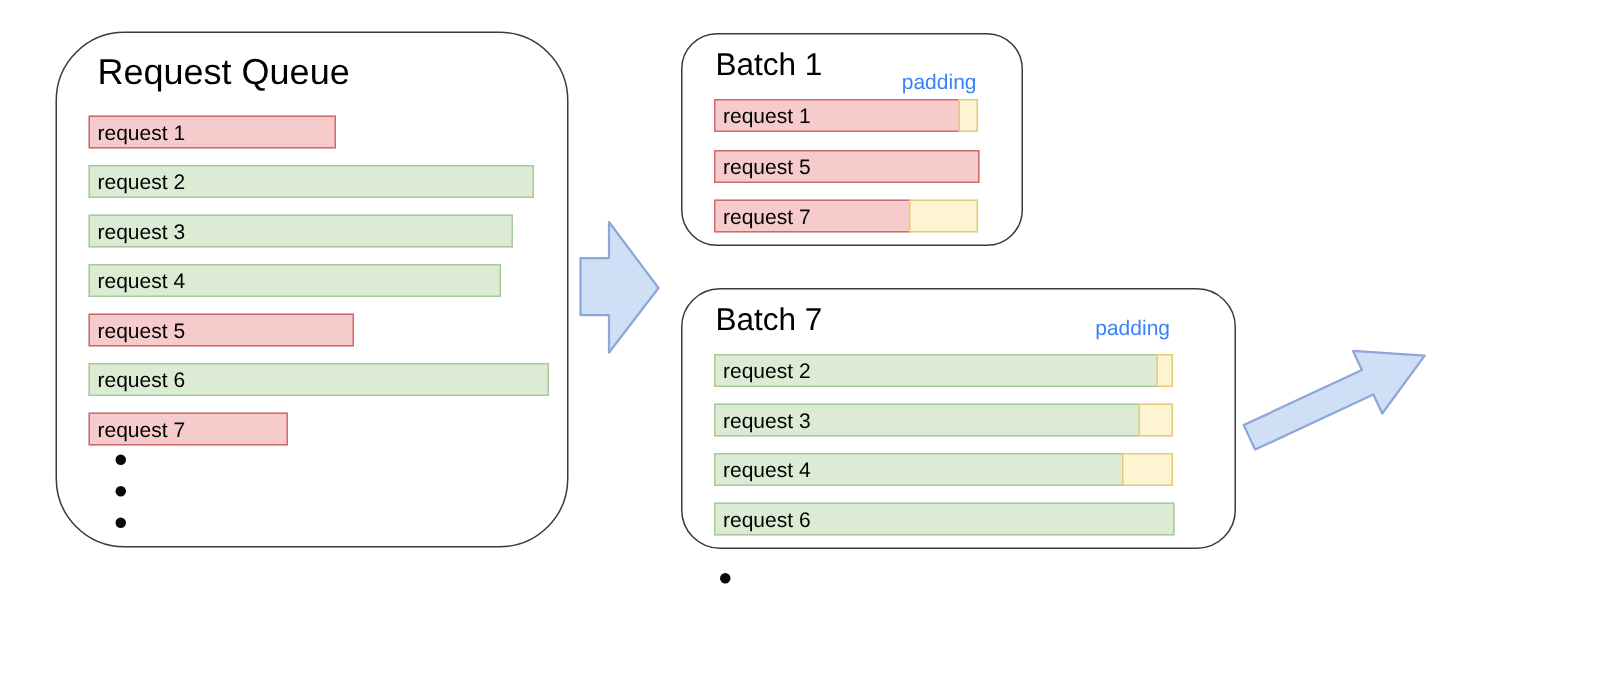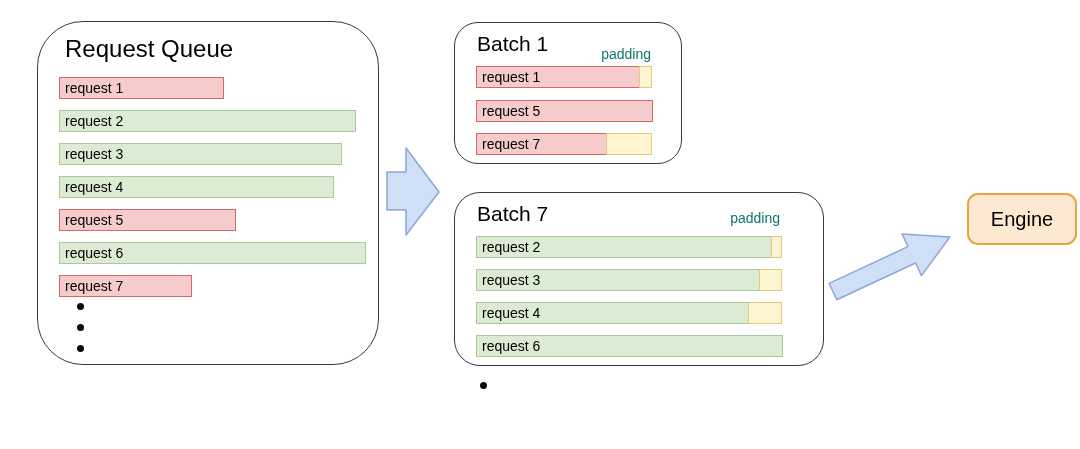--- a/index.html
+++ b/index.html
@@ -7,21 +7,21 @@
     position:relative;width:1080px;height:398px;background:#ffffff;
     font-family:"Liberation Sans",sans-serif;color:#000;overflow:hidden;margin-left:24px;
   }
   .box{position:absolute;background:#fff;border:1.6px solid var(--box-border,#3a3a3a);box-sizing:border-box;}
   .queue-box{left:13px;top:21px;width:342px;height:344px;border-radius:46px;}
   .batch1-box{left:430px;top:22px;width:228px;height:142px;border-radius:24px;}
   .batch2-box{left:430px;top:192px;width:370px;height:174px;border-radius:26px;}
   .box-title{position:absolute;white-space:nowrap;}
   .queue-title{left:27px;top:13px;font-size:24px;}
   .batch-title{left:22px;top:9px;font-size:21px;}
-  .padding-label{position:absolute;font-size:14px;color:#0f766e;white-space:nowrap;}
+  .padding-label{position:absolute;font-size:14px;color:#3b82f6;white-space:nowrap;}
   .pad-label-1{top:23px;right:30px;}
   .pad-label-2{top:17px;right:43px;}
   .rows{position:absolute;left:0;top:0;width:100%;height:100%;}
   .bar-row{position:absolute;display:flex;align-items:stretch;height:22px;}
   .bar{box-sizing:border-box;height:22px;border:1.5px solid;display:flex;align-items:center;}
   .bar.red{background:var(--red-fill);border-color:var(--red-border);}
   .bar.green{background:var(--green-fill);border-color:var(--green-border);}
   .pad{box-sizing:border-box;height:22px;margin-left:-1.5px;background:var(--pad-fill);border:1.5px solid var(--pad-border);}
   .bar-label{font-size:14px;padding-left:5px;white-space:nowrap;line-height:20px;}
   .dots{position:absolute;display:flex;flex-direction:column;gap:14px;}
@@ -151,17 +151,14 @@
       <div class="dot"></div>
       <div class="dot"></div>
       <div class="dot"></div>
     </div>
 
 
   <svg class="arrow2" width="132" height="48" viewBox="0 0 132 48">
     <polygon class="arrow-shape" points="1,15 88,15 88,1 130,24 88,47 88,33 1,33"></polygon>
   </svg>
 
-  <div class="engine-box">
-    <span>Engine</span>
-  </div>
 
 </div>
 
 </body></html>

